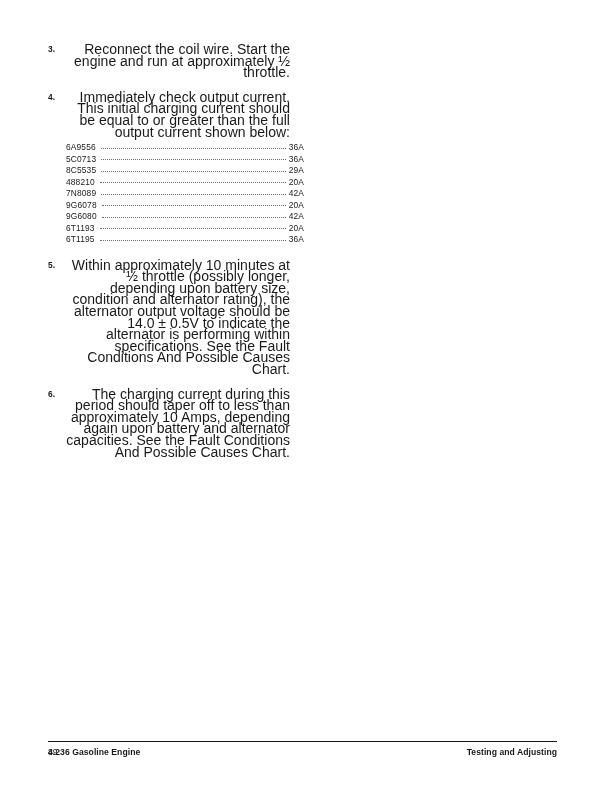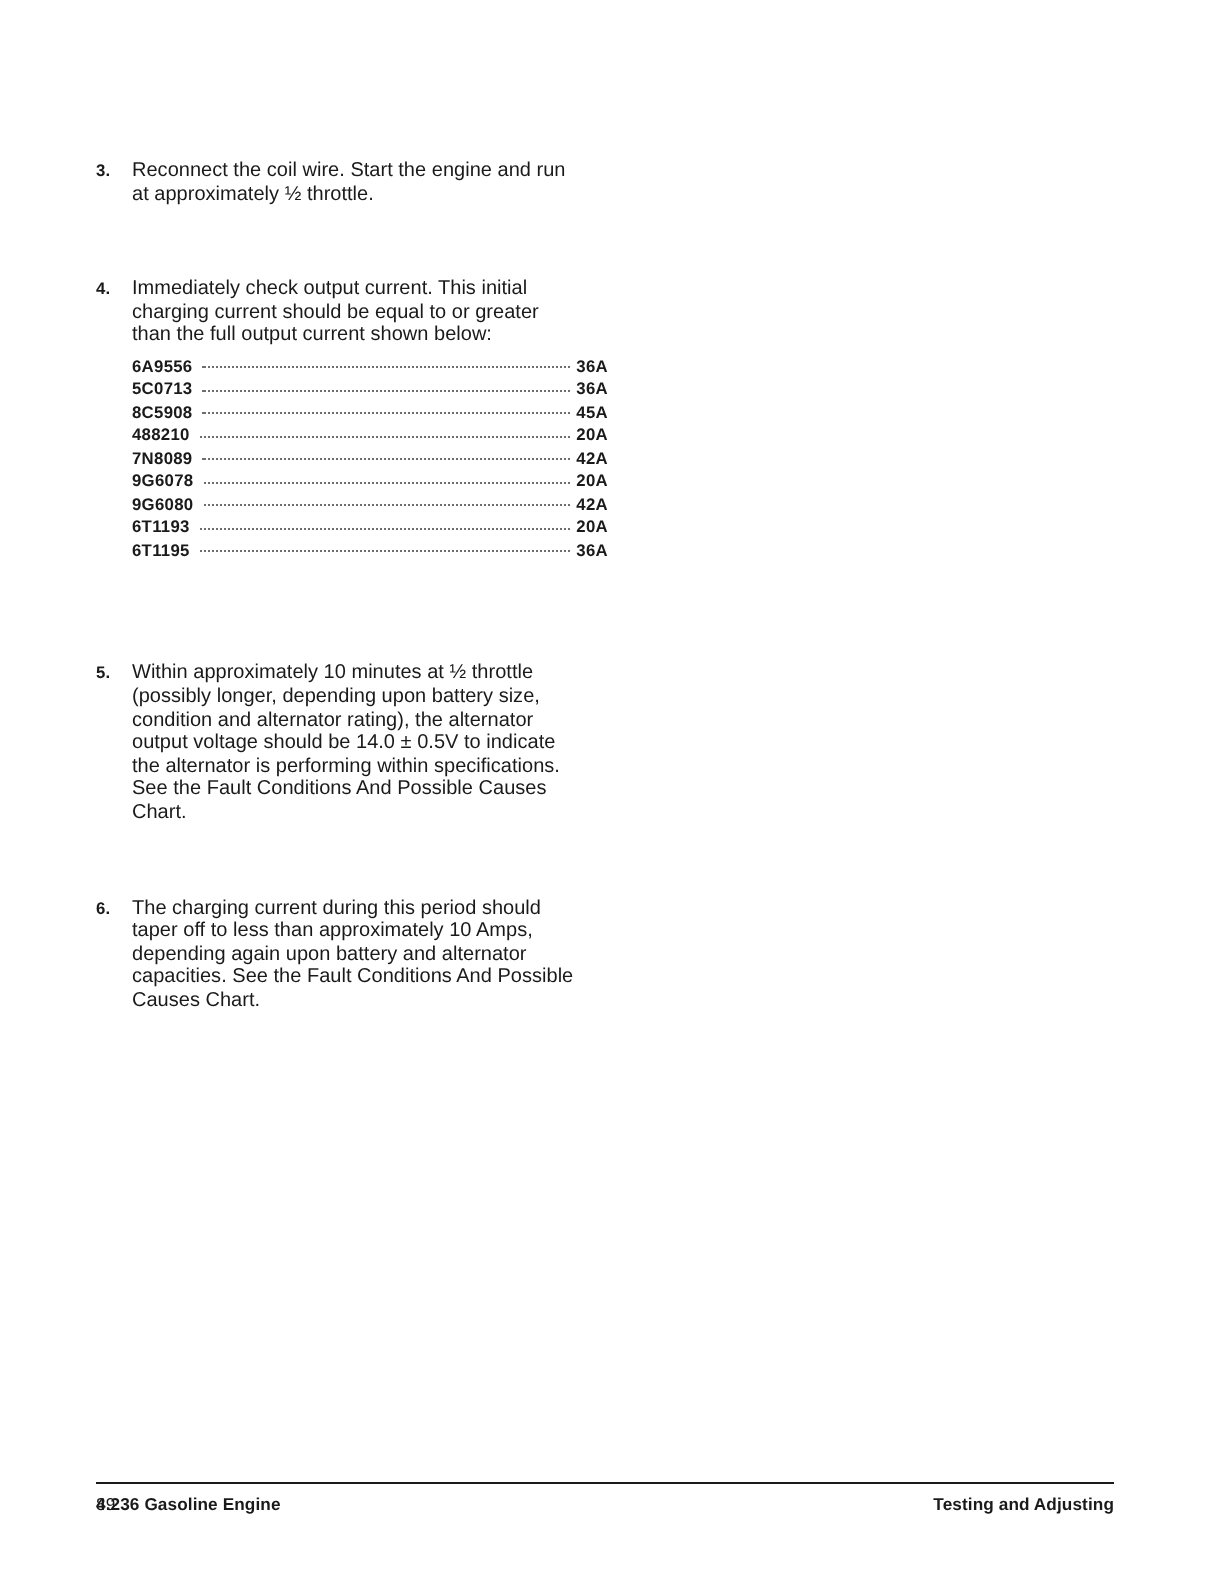--- a/index.html
+++ b/index.html
@@ -39,35 +39,33 @@
   .item-num {
     position: absolute;
     left: 0;
     top: 0;
     font-size: 8.4px;
     font-weight: bold;
     line-height: 11.6px;
     letter-spacing: 0.1px;
   }
   .item-text {
-    font-size: 10px;
+    font-size: 14px;
     line-height: 11.6px;
     letter-spacing: 0.01px;
-    text-align: left;
-    margin-top: 36px;
+    text-align: right;
   }
   .item.tight { margin-bottom: 3px; }
 
   
   .parts-list {
     margin: 4px 0 0 0;
     padding: 0 0 0 18px;
     list-style: none;
     width: 238px;
-    font-weight: bold;
   }
   .part-row {
     display: flex;
     align-items: baseline;
     font-size: 8.4px;
     line-height: 11.5px;
     white-space: nowrap;
   }
   .part-name {
     letter-spacing: 0.15px;
@@ -141,23 +139,23 @@
           <span class="part-name">6A9556</span>
           <span class="part-leader"></span>
           <span class="part-amp">36A</span>
         </li>
         <li class="part-row">
           <span class="part-name">5C0713</span>
           <span class="part-leader"></span>
           <span class="part-amp">36A</span>
         </li>
         <li class="part-row">
-          <span class="part-name">8C5908</span>
-          <span class="part-leader"></span>
-          <span class="part-amp">45A</span>
+          <span class="part-name">8C5535</span>
+          <span class="part-leader"></span>
+          <span class="part-amp">29A</span>
         </li>
         <li class="part-row">
           <span class="part-name">488210</span>
           <span class="part-leader"></span>
           <span class="part-amp">20A</span>
         </li>
         <li class="part-row">
           <span class="part-name">7N8089</span>
           <span class="part-leader"></span>
           <span class="part-amp">42A</span>

